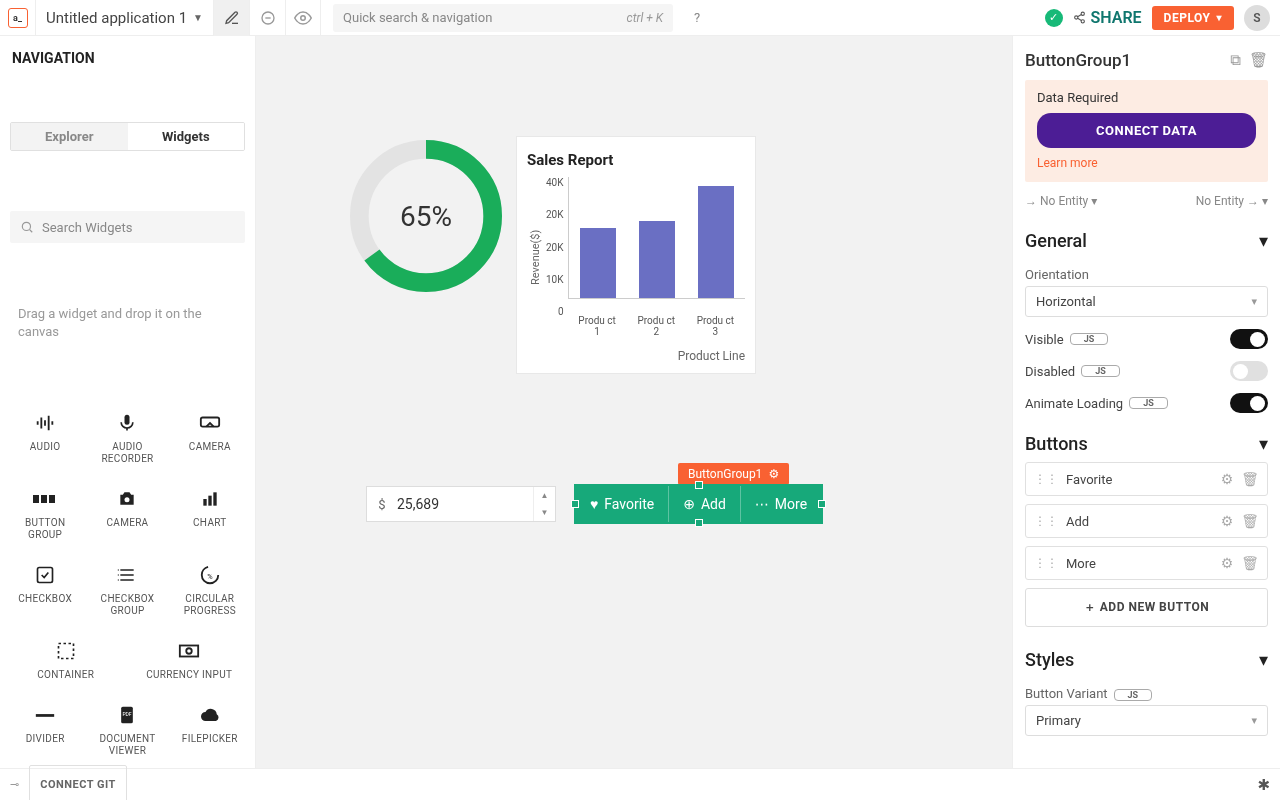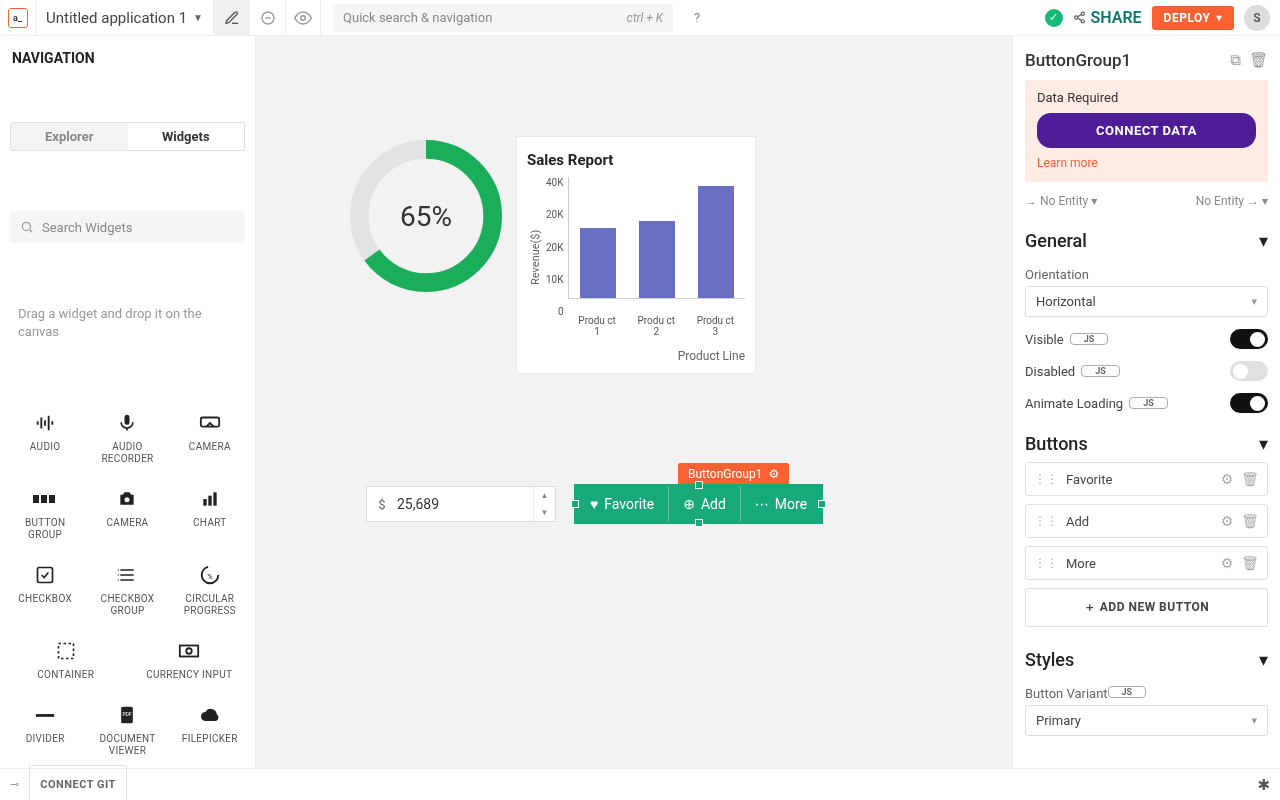--- a/index.html
+++ b/index.html
@@ -476,21 +476,21 @@
           <span class="act">⚙</span>
           <span class="act">🗑</span>
         </div>
       </div>
     <div class="add-btn">＋ <span>ADD NEW BUTTON</span></div>
 
     <div class="section-head">
       <span>Styles</span>
         <span>▾</span>
     </div>
-    <div class="field-label" style="display:flex;align-items:flex-start;">
+    <div class="field-label" style="display:flex;align-items:flex-end;gap:6px;">
       <span>Button Variant</span>
       <span class="js-badge">JS</span>
     </div>
     <div class="select-box">
       <span>Primary</span>
       <span style="color:#999;font-size:11px;">▾</span>
     </div>
   </div>
 </div>
 

